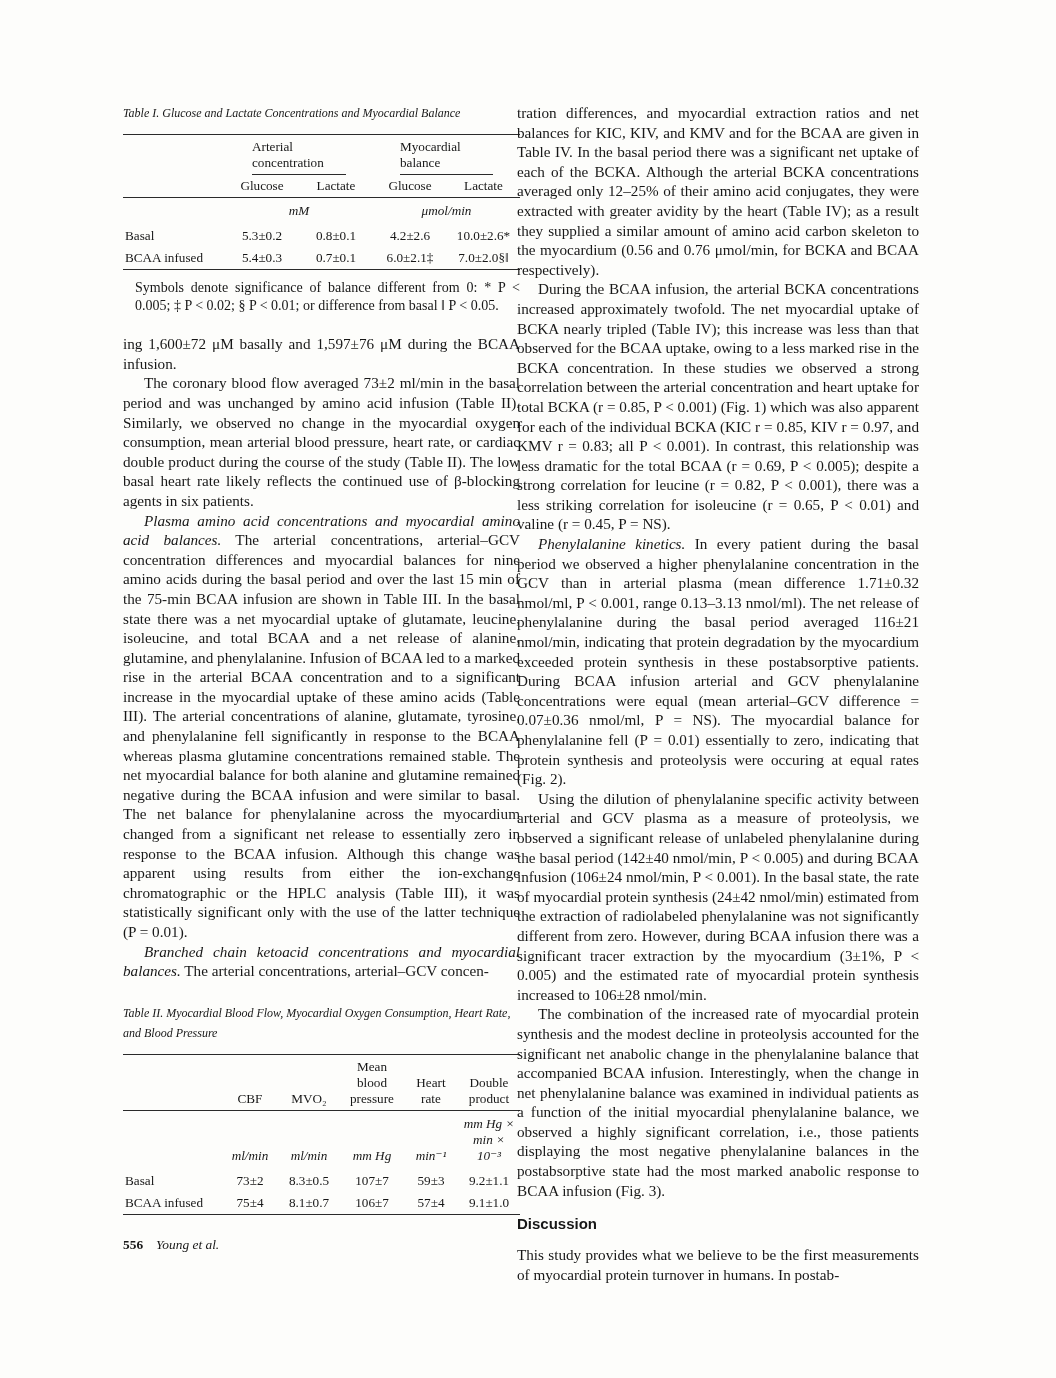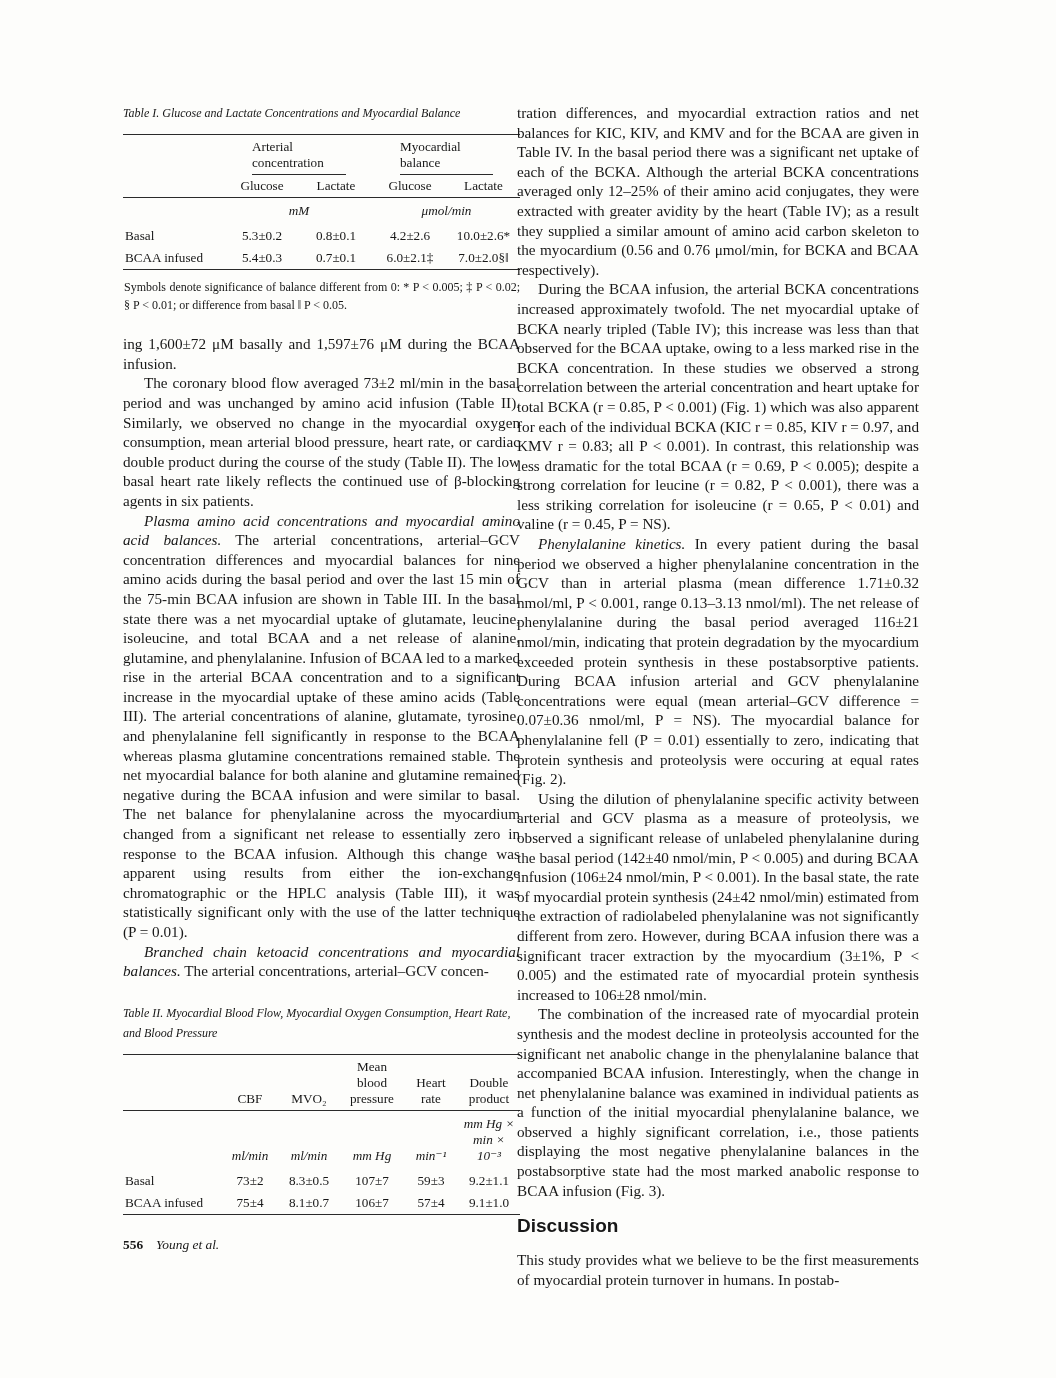--- a/index.html
+++ b/index.html
@@ -30,28 +30,28 @@
   .tbl td { padding:3px 2px; vertical-align:bottom; font-weight:normal; }
   .tbl .stub { text-align:left; white-space:nowrap; }
   .tbl .num  { text-align:center; white-space:nowrap; }
   .tbl .group-cell { padding:4px 0 0 0; }
   .gline { border-bottom:1px solid #2a2a2a; text-align:left; padding:0 0 3px 0; margin:0 27px; }
   .tbl tr.rule td { border-bottom:1px solid #2a2a2a; }
   .tbl .units { font-style:italic; text-align:center; padding-top:5px; padding-bottom:6px; }
   .tbl .colhead { text-align:center; }
   .tbl2 .colhead { padding-top:4px; }
 
-  .tbl-footnote { font-size:12px; line-height:17.6px; text-align:justify; margin:9px 0 0 1px; }
+  .tbl-footnote { font-size:14px; line-height:17.6px; text-align:justify; margin:9px 0 0 12px; }
 
   #body-left { margin-top:20px; }
   #table2-caption { margin-top:22px; }
 
   h2.discussion {
     font-family:"Liberation Sans","DejaVu Sans",sans-serif;
-    font-size:19px; font-weight:bold; margin:15px 0 13px 0;
+    font-size:15px; font-weight:bold; margin:15px 0 13px 0;
   }
 
   .page-footer { margin:22px 0 0 0; font-size:13.4px; }
   .pgnum { font-weight:bold; }
   .authors { font-style:italic; margin-left:13px; }
 </style>
 </head>
 <body>
 
 <div class="col" id="col-left">

